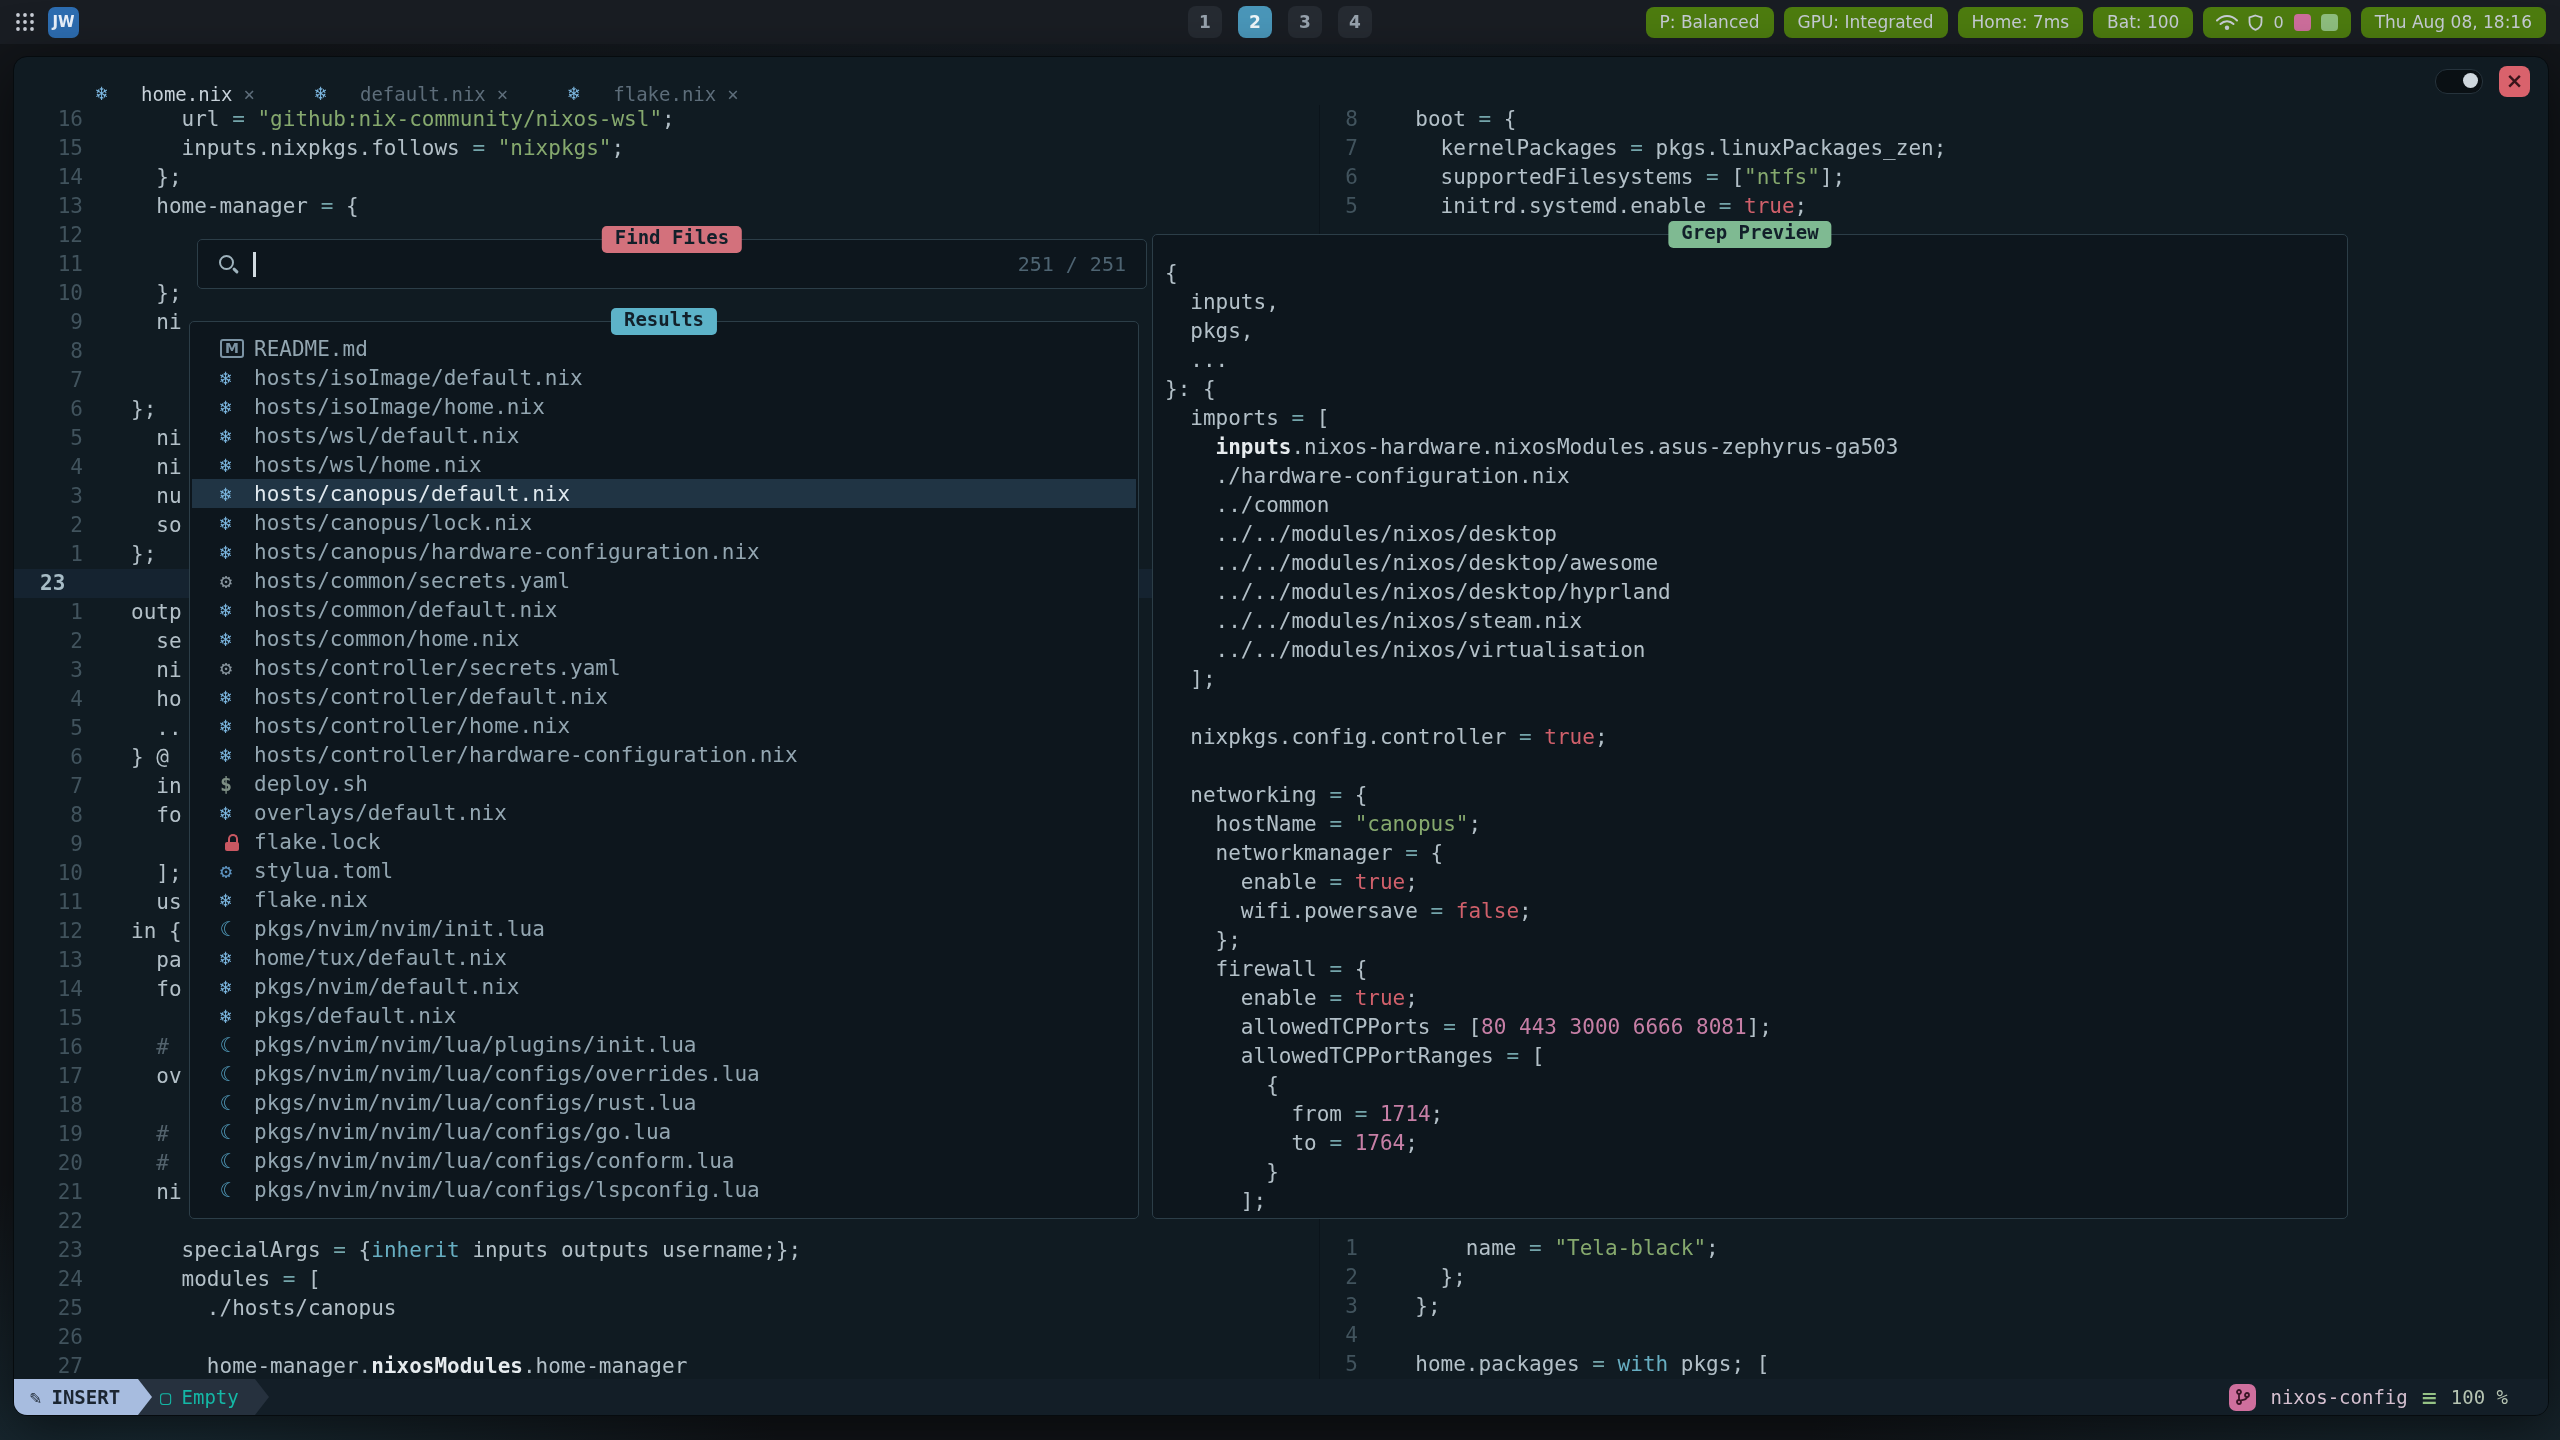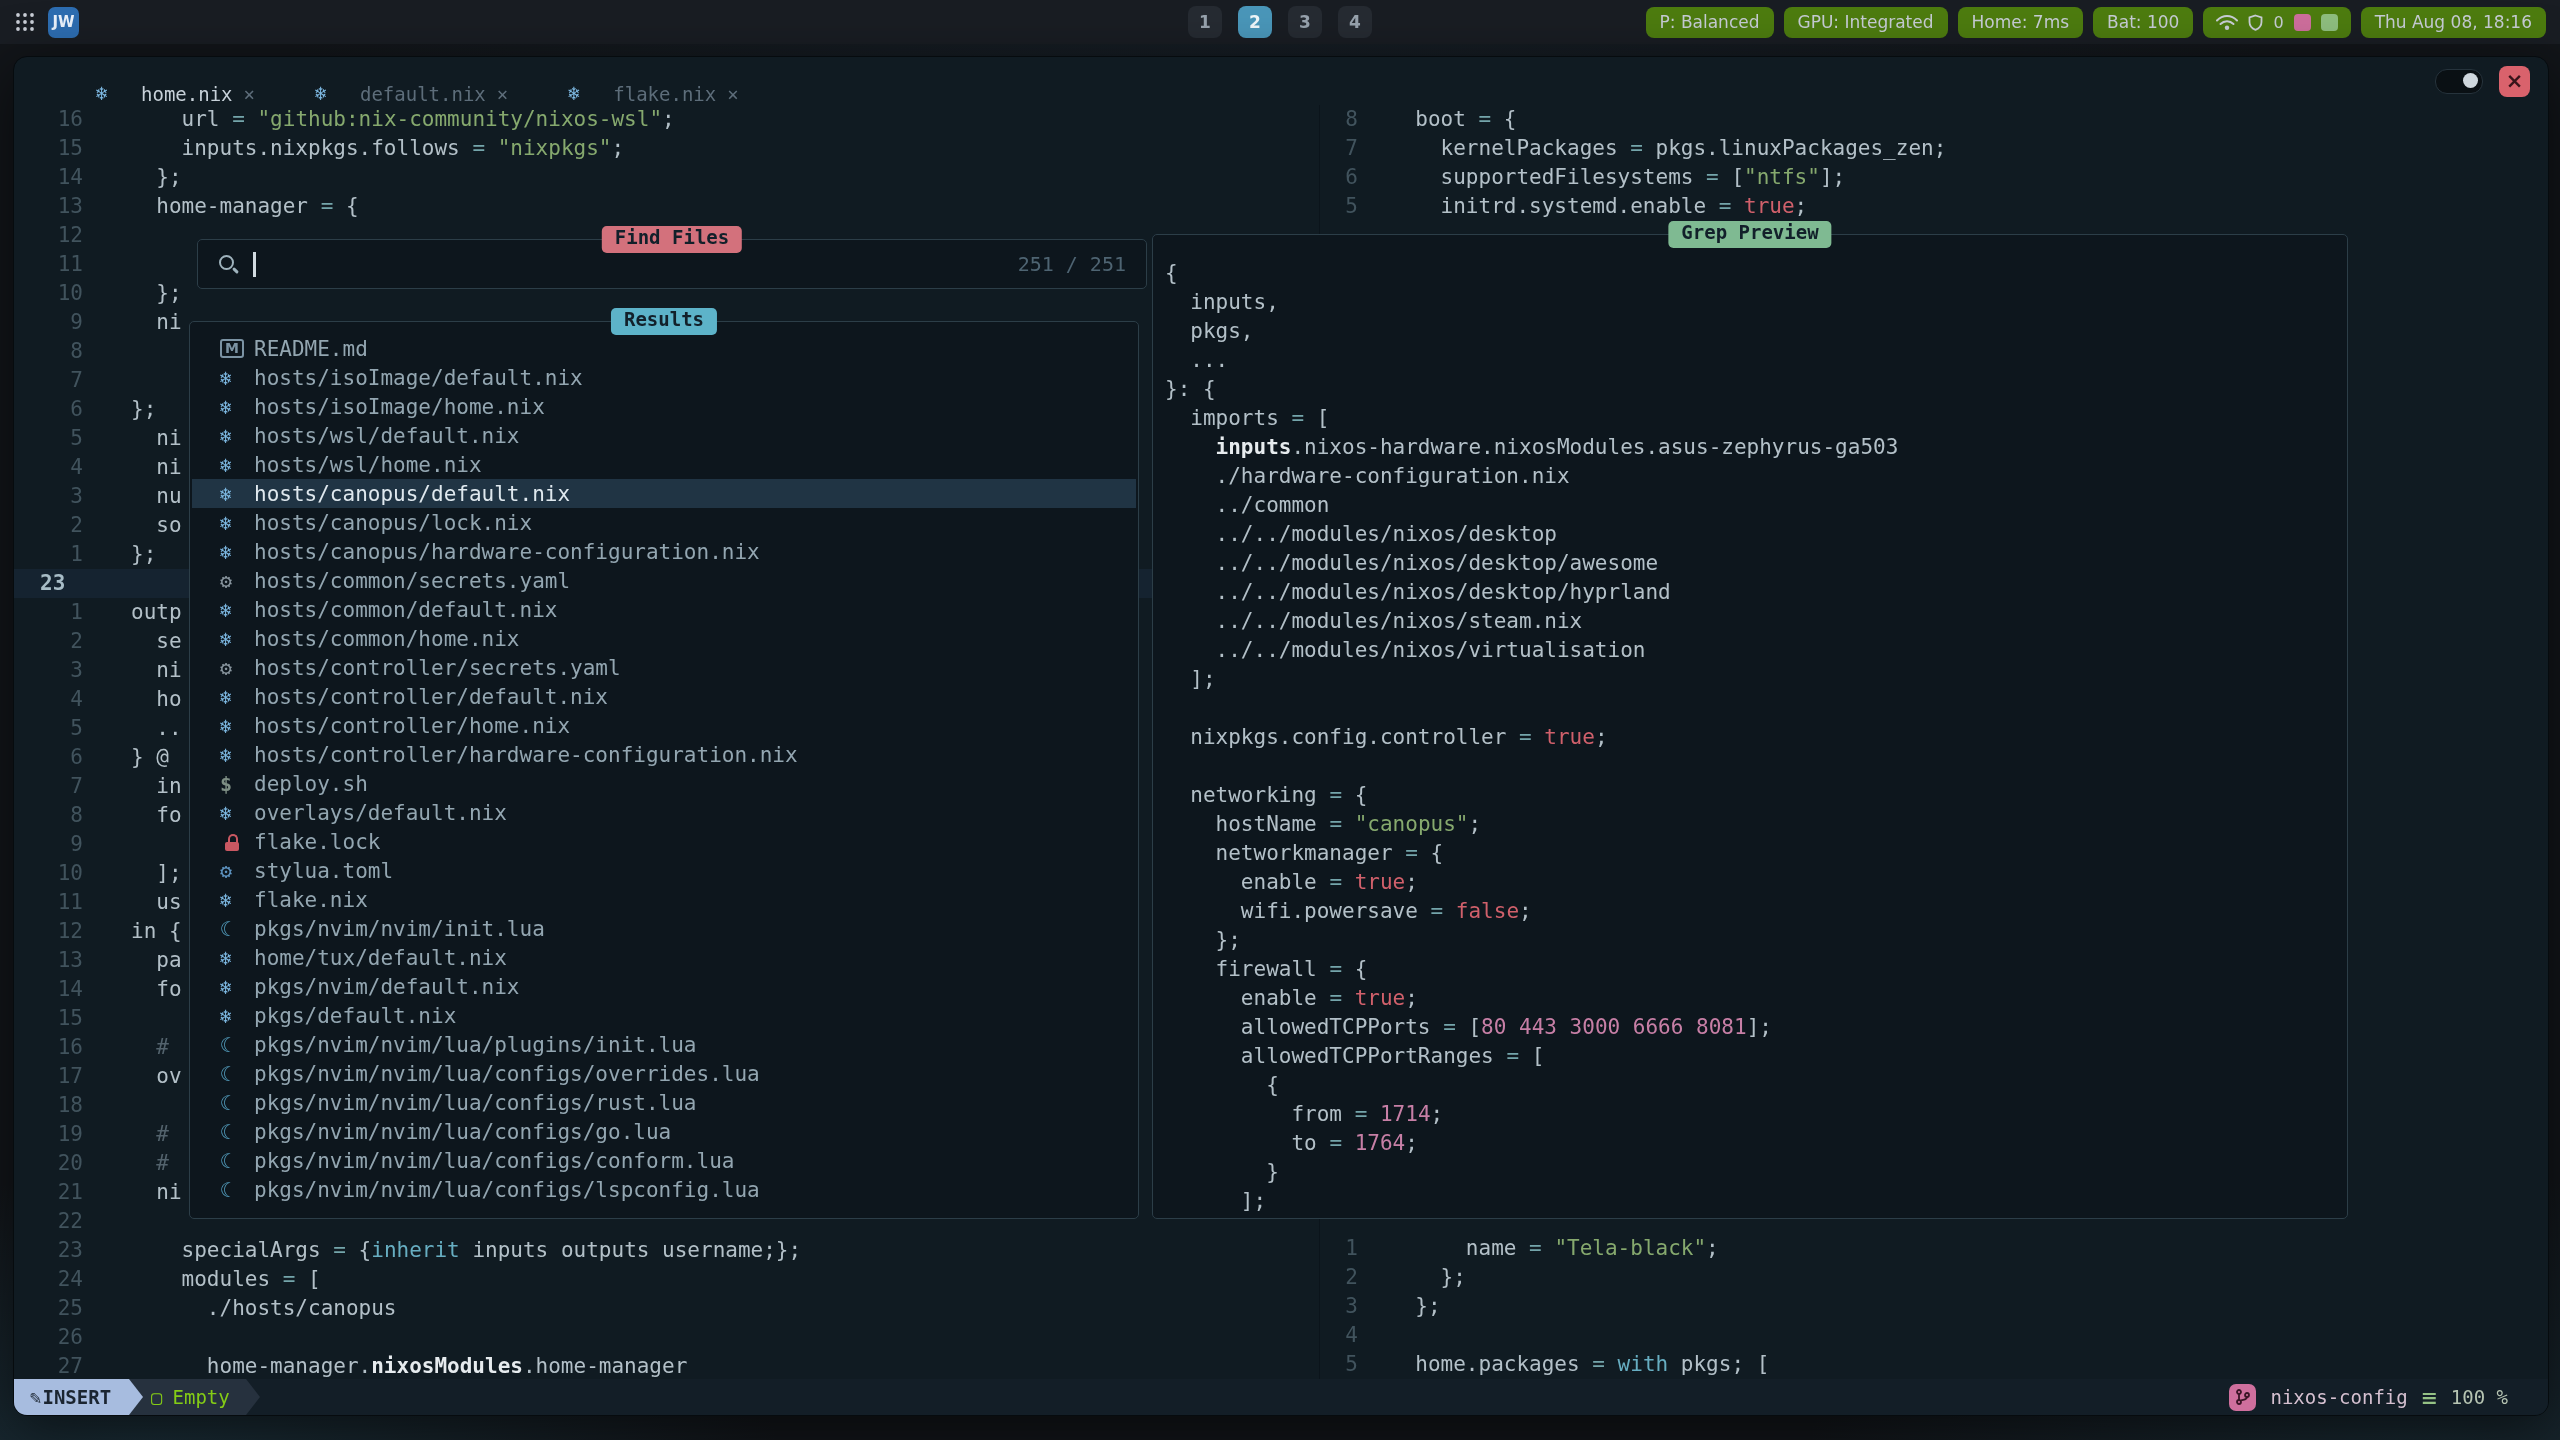--- a/index.html
+++ b/index.html
@@ -100,26 +100,26 @@
   .ic-lock::after{content:"";position:absolute;left:8px;top:4px;width:6px;height:8px;border:2.5px solid #c95862;
                   border-bottom:none;border-radius:5px 5px 0 0;}
   .preview{position:absolute;left:1138px;top:129px;width:1196px;height:985px;background:#0d161d;
            border:1px solid #2c3e48;border-radius:5px;box-sizing:border-box;z-index:6;}
   .plines{position:absolute;top:24px;left:12px;right:6px;bottom:6px;overflow:hidden;}
   .pline{height:29px;white-space:pre;font:21px/29px "DejaVu Sans Mono","DejaVu Sans",monospace;color:#b3c0c8;}
   
   .statusline{height:36px;flex:none;background:#131e27;display:flex;align-items:center;
               justify-content:space-between;font:19px "DejaVu Sans Mono","DejaVu Sans",monospace;}
   .sl-left{display:flex;align-items:center;height:100%;}
-  .mode{background:#a7bcdf;color:#1b2531;display:flex;align-items:center;gap:1px;
+  .mode{background:#a7bcdf;color:#1b2531;display:flex;align-items:center;gap:10px;
         padding:0 18px 0 16px;height:100%;font-weight:700;}
   .mic::before{content:"✎";}
   .arr{width:0;height:0;border-top:18px solid transparent;border-bottom:18px solid transparent;display:inline-block;}
   .a1{border-left:14px solid #a7bcdf;background:#26313e;}
-  .buf{background:#26313e;color:#84cc16;display:flex;align-items:center;gap:10px;height:100%;padding:0 16px 0 8px;}
+  .buf{background:#26313e;color:#14b8a6;display:flex;align-items:center;gap:10px;height:100%;padding:0 16px 0 8px;}
   .bic::before{content:"▢";}
   .a2{border-left:14px solid #26313e;}
   .sl-right{display:flex;align-items:center;gap:14px;padding-right:40px;}
   .gitbox{width:27px;height:27px;border-radius:7px;background:#cf6f9d;display:flex;align-items:center;justify-content:center;}
   .repo{color:#d5c0d0;}
   .lic::before{content:"≡";color:#95c285;font-size:25px;}
   .pct{color:#b6c4b2;}
 </style>
 </head>
 <body>

